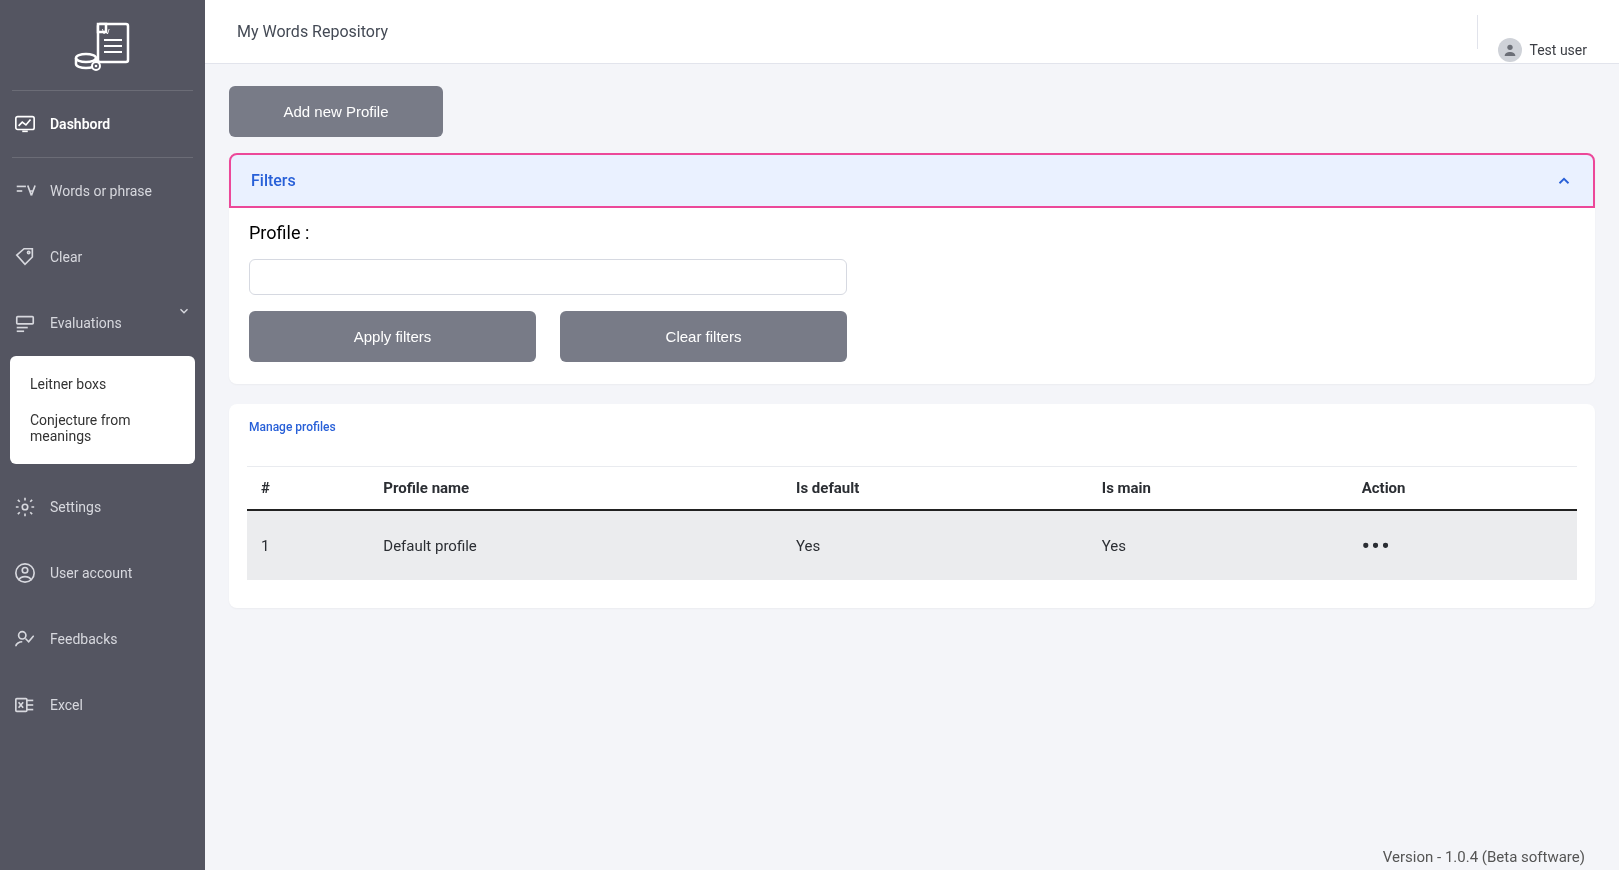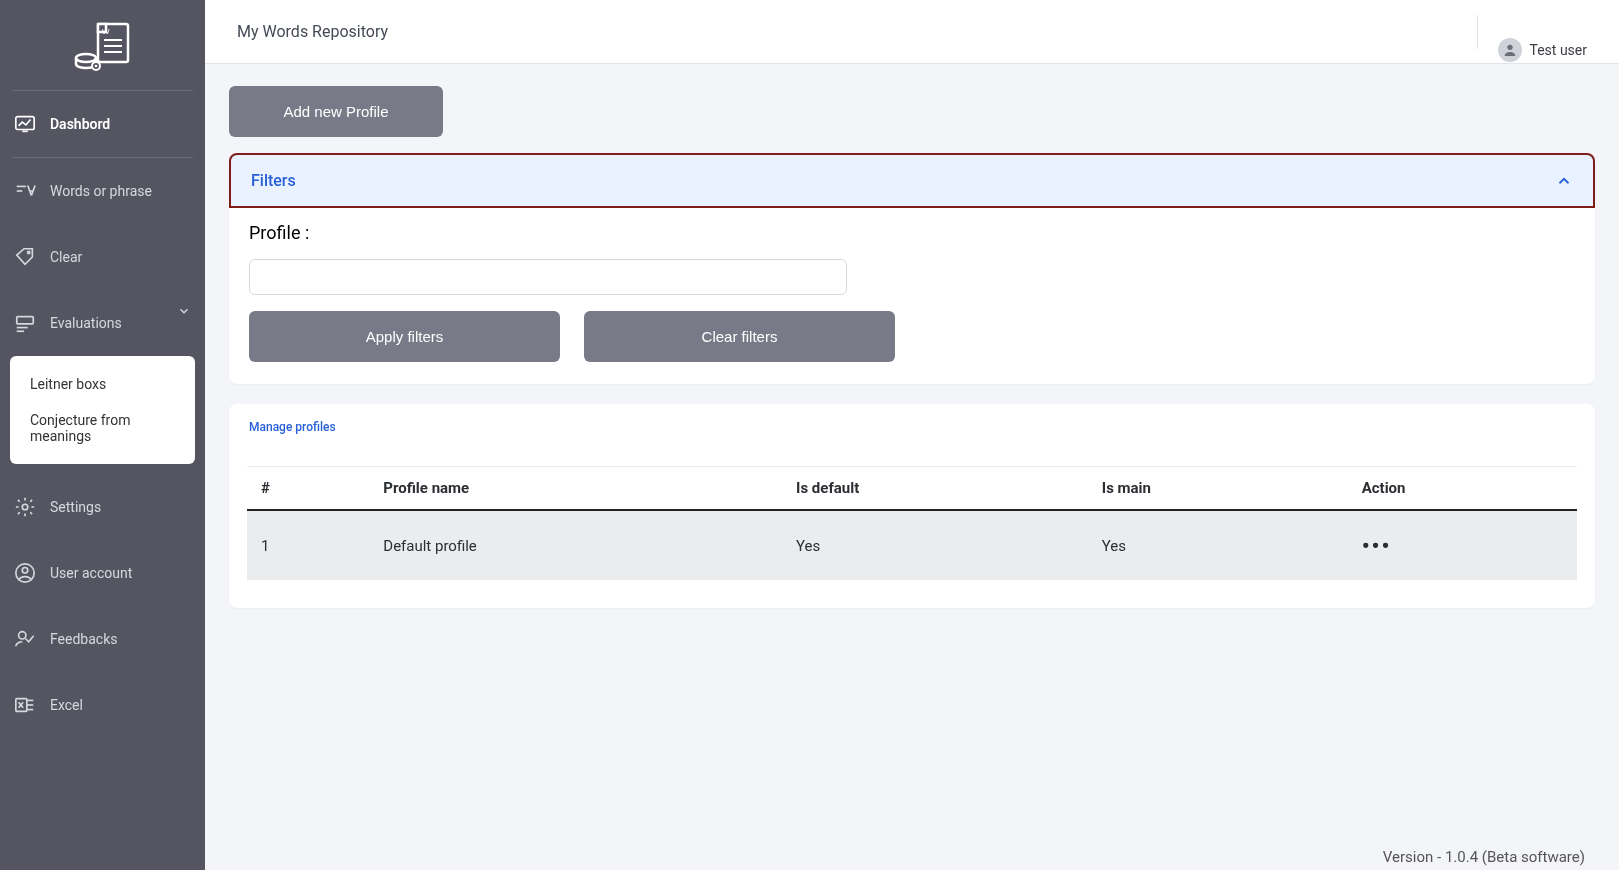--- a/index.html
+++ b/index.html
@@ -98,34 +98,34 @@
   margin-bottom: 20px;
 }
 .card-header {
   padding: 16px 20px;
   display: flex;
   align-items: center;
   justify-content: space-between;
 }
 .filters-header {
   background: #eaf1ff;
-  border: 2px solid #7f1d1d;
+  border: 2px solid #ec4899;
   border-radius: 8px 8px 0 0;
   color: #2860d8;
   font-size: 16px;
   font-weight: 500;
 }
 .card-body { padding: 14px 20px 22px 20px; }
 .form-label { font-size: 18px; color: #000000; margin-bottom: 16px; display: block; }
 .form-input {
   width: 598px; height: 36px; border: 1px solid #d6d9e1; border-radius: 6px;
   padding: 0 10px; font-size: 14px; background:#fff;
 }
 .filter-btns { display: flex; gap: 24px; margin-top: 16px; }
-.btn-filter { width: 311px; }
+.btn-filter { width: 287px; }
 .manage-header { color: #2860d8; font-size: 12px; font-weight: 500; padding: 16px 20px 8px; }
 .table-wrap { padding: 24px 18px 28px 18px; }
 table { width: 100%; border-collapse: collapse; font-size: 15px; }
 th {
   text-align: left; font-weight: 700; padding: 12px 14px;
   border-top: 1px solid #e9ebef; border-bottom: 2px solid #222; background:#fff;
 }
 td { padding: 22px 14px; }
 tbody tr.striped { background: #ebecee; }
 .action-dots { font-size: 22px; font-weight: 700; letter-spacing: 2px; cursor: pointer; }

